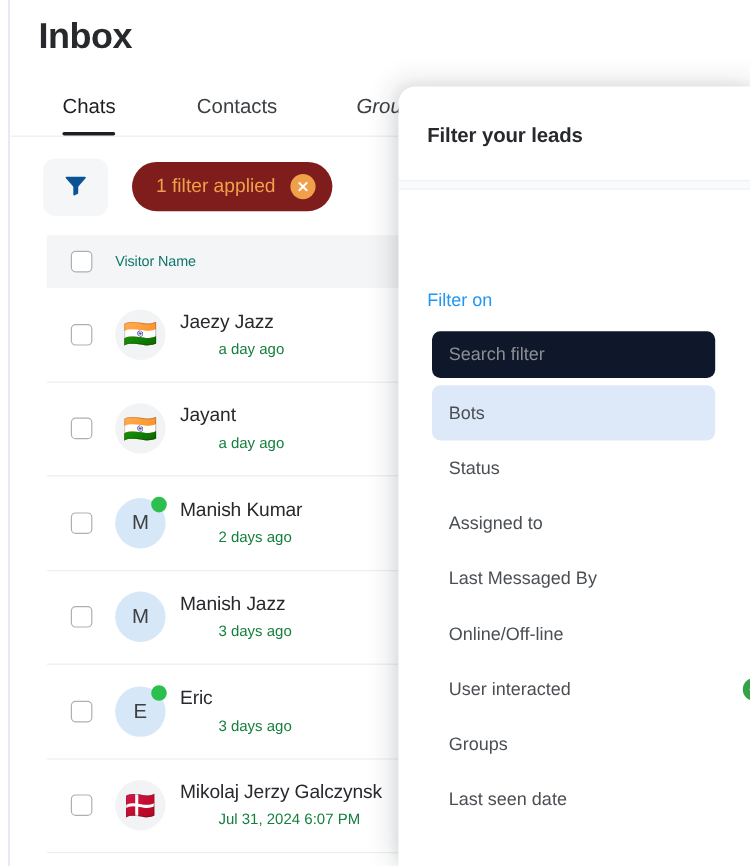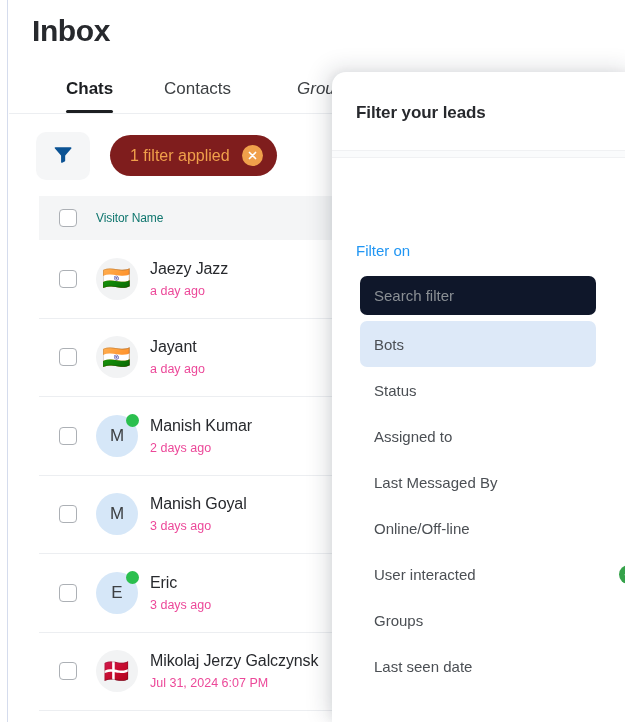--- a/index.html
+++ b/index.html
@@ -60,21 +60,21 @@
   .tab {
     position: absolute;
     top: 0;
     height: 39px;
     font-size: 17px;
     color: #3d4043;
     line-height: 30px;
     white-space: nowrap;
     cursor: pointer;
   }
-  .tab.t0 { left: 57px; font-weight: bold; }
+  .tab.t0 { left: 43px; }
   .tab.t1 { left: 155px; }
   .tab.t2 { left: 288px; font-style: italic; }
   .tab.active {
     color: #1c1e21;
   }
   .tab.active::after {
     content: "";
     position: absolute;
     left: 0; right: 0;
     bottom: 0;
@@ -202,22 +202,23 @@
   }
   .row-text { display: flex; flex-direction: column; gap: 6px; min-width: 0; }
   .row-name {
     font-size: 16px;
     color: #27292d;
     white-space: nowrap;
     letter-spacing: -0.1px;
   }
   .row-time {
     font-size: 12.5px;
-    color: #ec4899;
+    color: #15803d;
     white-space: nowrap;
+    margin-left: 32px;
   }
 
   
   .panel {
     position: absolute;
     left: 332px;
     top: 72px;
     width: 302px;
     height: 650px;
     background: #ffffff;
@@ -379,21 +380,21 @@
           </div>
         </div>
         <div class="row">
           <div class="row-check">
             <div class="cbox"></div>
           </div>
           <div class="avatar-wrap">
             <div class="avatar initial">M</div>
           </div>
           <div class="row-text">
-            <div class="row-name">Manish Goyal</div>
+            <div class="row-name">Manish Jazz</div>
             <div class="row-time">3 days ago</div>
           </div>
         </div>
         <div class="row">
           <div class="row-check">
             <div class="cbox"></div>
           </div>
           <div class="avatar-wrap">
             <div class="avatar initial">E</div>
             <div class="online-dot"></div>

